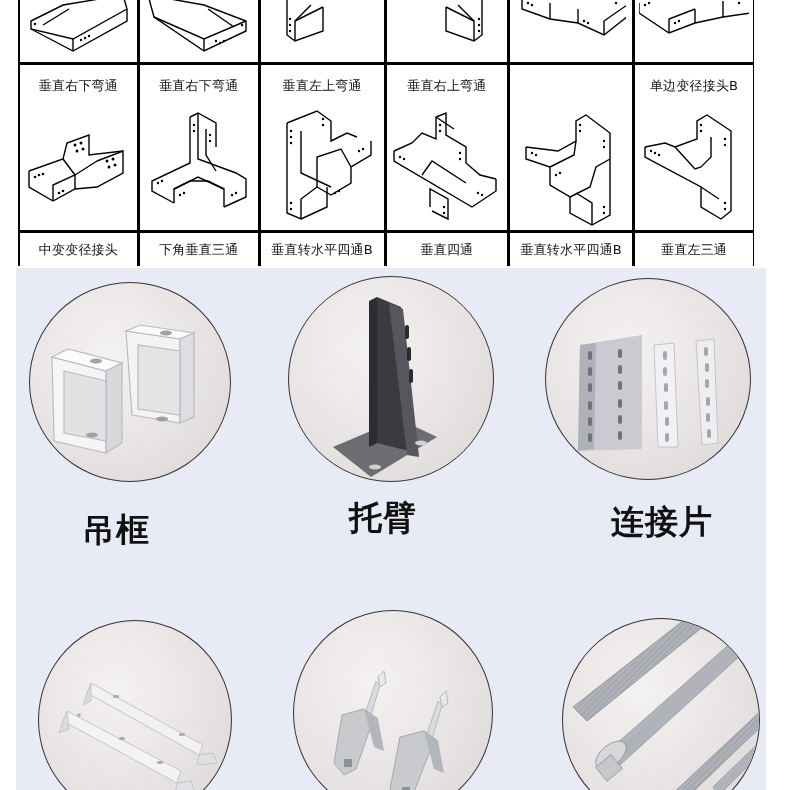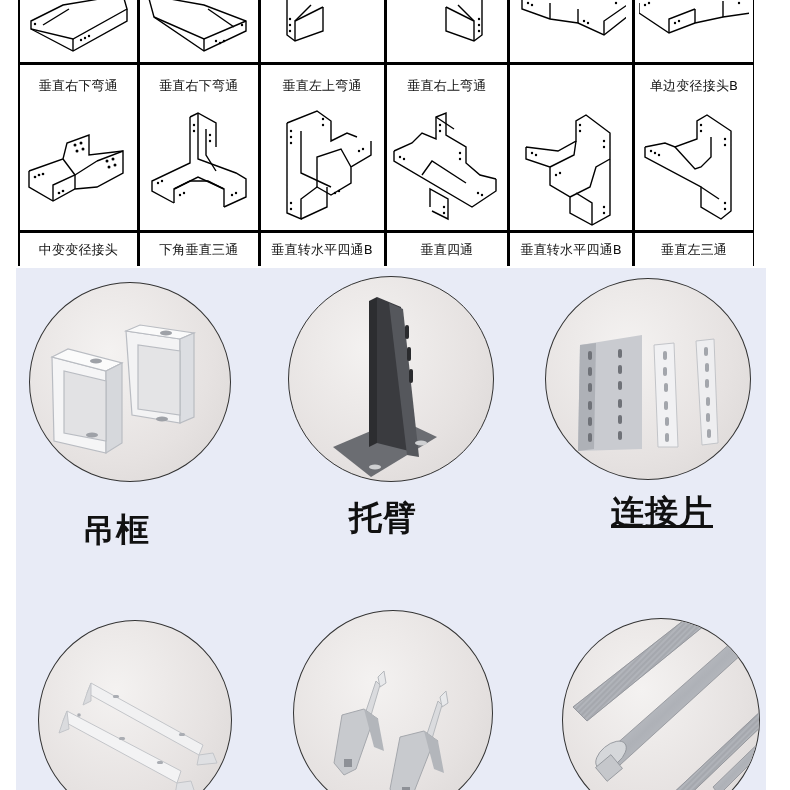--- a/index.html
+++ b/index.html
@@ -393,21 +393,21 @@
         <rect x="158" y="68" width="4" height="9" rx="2"></rect>
               <rect x="159" y="84" width="4" height="9" rx="2"></rect>
               <rect x="159" y="100" width="4" height="9" rx="2"></rect>
               <rect x="160" y="118" width="4" height="9" rx="2"></rect>
               <rect x="160" y="134" width="4" height="9" rx="2"></rect>
               <rect x="161" y="150" width="4" height="9" rx="2"></rect>
             </g>
           </g>
         </svg>
     </div>
-    <div class="plabel" style="margin-top:10px; margin-left:28px;text-decoration:underline;">连接片</div>
+    <div class="plabel" style="margin-top:20px; margin-left:28px;">连接片</div>
   </div>
 
   <div class="prod" style="left:22px; top:352px;">
     <div class="circle" style="width:194px; height:200px;">
       <svg width="194" height="200" viewBox="0 0 194 200">
           <g stroke="#c3c5c9" stroke-width="1">
         <path d="M52 62 L164 124 L160 134 L48 72 Z" fill="#f1f1f2"></path>
             <path d="M48 72 L44 84 L52 80 L52 62 Z" fill="#d9dadd"></path>
             <path d="M160 134 L174 132 L178 142 L158 144 Z" fill="#dfe0e3"></path>
         <path d="M28 90 L142 150 L138 162 L24 100 Z" fill="#f3f3f4"></path>

